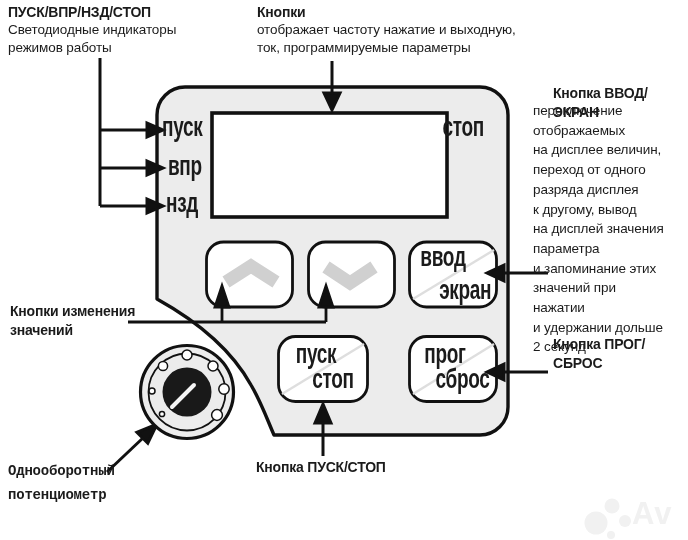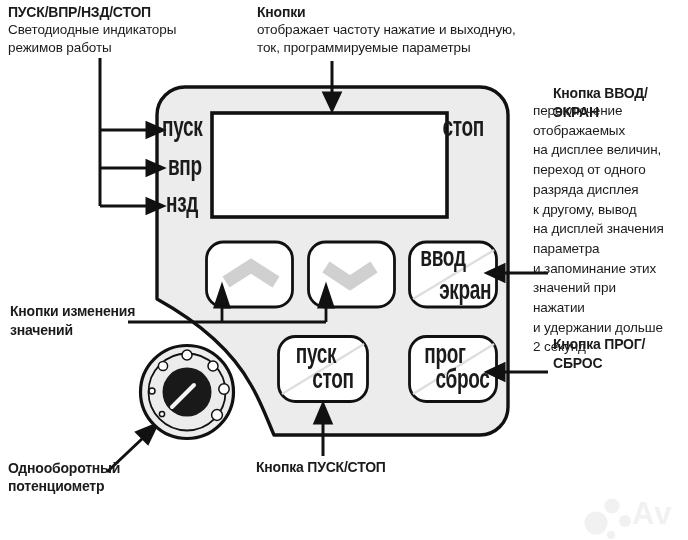--- a/index.html
+++ b/index.html
@@ -5,21 +5,21 @@
   html,body{margin:0;padding:0;background:#fff;}
   #canvas{
     position:relative;width:672px;height:540px;background:#ffffff;
     font-family:"Liberation Sans",sans-serif;color:#1b1b1b;overflow:hidden;
   }
   #artwork{position:absolute;left:0;top:0;width:688px;height:540px;}
   .abs{position:absolute;}
   .ann-title{font-weight:700;font-size:14px;line-height:18.5px;white-space:pre-line;letter-spacing:-0.2px;}
   .ann-body{font-weight:400;font-size:13.5px;line-height:18px;white-space:pre-line;letter-spacing:-0.1px;}
   .lh20{line-height:19.7px;}
-  .lh19{line-height:18px;}
+  .lh19{line-height:24px;font-family:Liberation Mono, monospace;}
   .plabel{
     font-weight:700;font-size:28px;line-height:28px;letter-spacing:-0.5px;
     transform:scaleX(.68);transform-origin:left top;white-space:nowrap;
   }
   .plabel.right{transform-origin:right top;text-align:right;}
   .blabel{
     font-weight:700;font-size:28px;line-height:28px;letter-spacing:-0.5px;
     transform:scaleX(.68);transform-origin:center top;text-align:center;white-space:nowrap;
   }
   .watermark-text{

